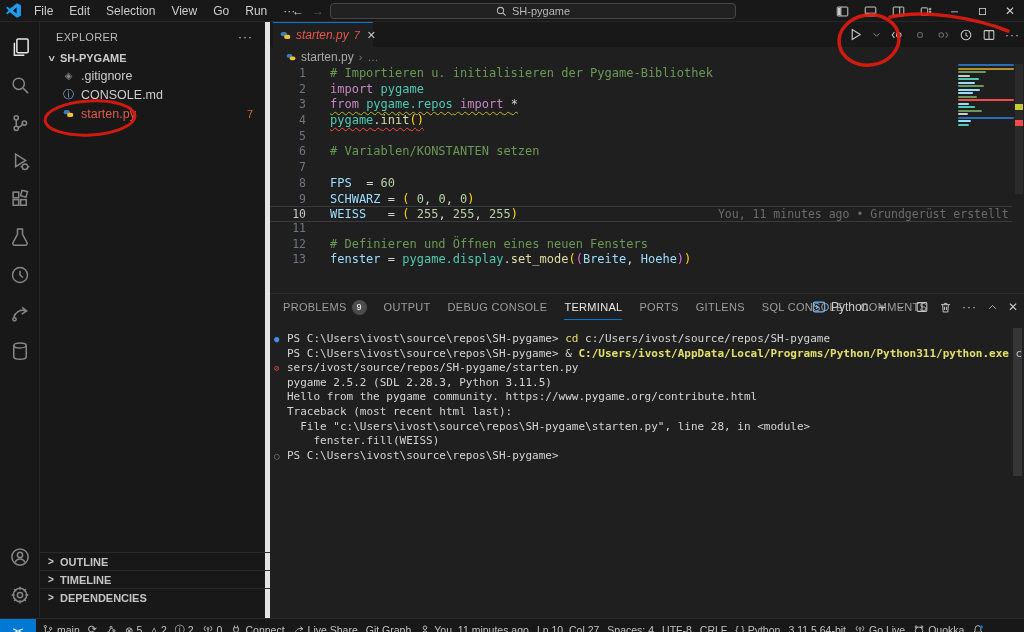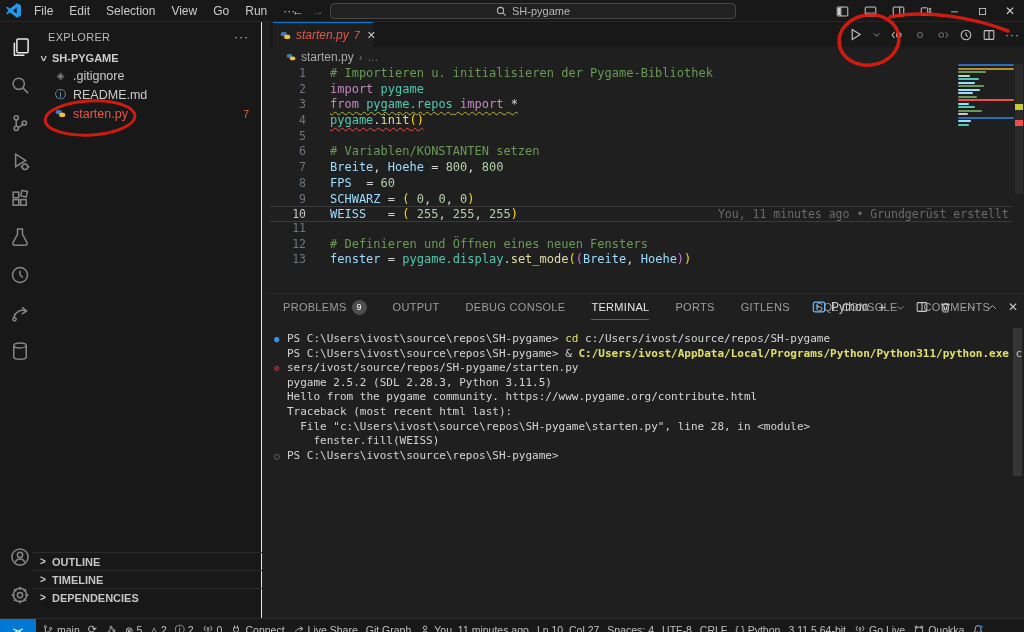--- a/index.html
+++ b/index.html
@@ -22,22 +22,22 @@
   .winctl .wbtn { width:28px; height:22px; display:flex; align-items:center; justify-content:center; color:#cfcfcf; font-size:11px; }
 
   
   .activitybar { position:absolute; left:0; top:22px; width:40px; height:596px; background:#181818;
     border-right:1px solid #262626; display:flex; flex-direction:column; align-items:center; padding-top:6px; }
   .ab-icon { width:40px; height:38px; display:flex; align-items:center; justify-content:center; color:#868686; }
   .ab-icon.active { color:#e7e7e7; }
   .ab-bottom { position:absolute; bottom:4px; left:0; width:40px; display:flex; flex-direction:column; align-items:center; }
 
   
-  .sidebar { position:absolute; left:32px; top:22px; width:230px; height:596px; background:#181818;
-    border-right:1px solid #e5e5e5; }
+  .sidebar { position:absolute; left:40px; top:22px; width:230px; height:596px; background:#181818;
+    border-right:5px solid #e5e5e5; }
   .sb-header { display:flex; align-items:center; justify-content:space-between; padding:8px 12px 6px 16px; }
   .sb-title { font-size:11px; color:#bbbbbb; letter-spacing:.3px; }
   .sb-more { color:#cccccc; font-size:12px; letter-spacing:1px; }
   .tree-root { display:flex; align-items:center; gap:4px; padding:2px 0 2px 6px; font-size:11px; font-weight:bold; color:#cccccc; }
   .chev { display:inline-block; transform:rotate(90deg); font-size:10px; color:#cccccc; width:10px; text-align:center; }
   .file-row { position:relative; display:flex; align-items:center; gap:6px; height:19px; padding-left:22px; font-size:12.5px; color:#cccccc; }
   .file-row .ficon { width:13px; display:flex; justify-content:center; align-items:center; font-size:11px; }
   .file-row.error-file .flabel { color:#e5584a; }
   .file-badge { position:absolute; right:12px; font-size:11px; color:#cf6a43; }
   .sb-sections { position:absolute; bottom:12px; left:0; width:230px; }
@@ -77,21 +77,21 @@
   .blame-inline { color:#6b6b6b; margin-left:200px; font-size:11.5px; }
 
   
   .minimap { position:absolute; left:958px; top:64px; width:56px; height:66px; }
   .mm-bar { height:2px; margin-bottom:1.5px; border-radius:1px; }
   .ruler { position:absolute; left:1015px; top:64px; width:8px; height:130px; background:rgba(121,121,121,.14); }
   .ruler-mark { position:absolute; left:0; width:8px; height:6px; }
 
   
   .panel { position:absolute; left:270px; top:293px; width:754px; height:325px; background:#1f1f1f; border-top:1px solid #2b2b2b; }
-  .panel-tabs { display:flex; align-items:center; height:26px; padding-left:13px; gap:26px; }
+  .panel-tabs { display:flex; align-items:center; height:26px; padding-left:13px; gap:17px; }
   .panel-tab { display:flex; align-items:center; gap:5px; font-size:11px; letter-spacing:.3px; color:#9d9d9d; height:26px; }
   .panel-tab.active { color:#e7e7e7; border-bottom:1px solid #0078d4; }
   .pt-badge { background:#4d4d4d; color:#ffffff; font-size:9px; width:15px; height:15px; border-radius:50%;
     display:flex; align-items:center; justify-content:center; letter-spacing:0; }
   .panel-actions { position:absolute; right:6px; top:0; height:26px; display:flex; align-items:center; gap:10px; color:#c5c5c5; }
   .pa-python { display:flex; align-items:center; gap:5px; font-size:12px; color:#cccccc; }
   .pa-glyph { font-size:12px; }
 
   .terminal { position:absolute; left:0; top:26px; width:754px; height:298px; overflow:hidden;
     font-family:"DejaVu Sans Mono", monospace; font-size:11px; color:#cccccc; padding:12px 0 0 17px; }
@@ -281,21 +281,21 @@
         <div class="file-row">
           <span class="ficon">
             <span style="color:#848484;font-size:10px">◈</span>
           </span>
           <span class="flabel">.gitignore</span>
         </div>
         <div class="file-row">
           <span class="ficon">
             <span style="color:#8ab3d8;font-size:11px">ⓘ</span>
           </span>
-          <span class="flabel">README.md</span>
+          <span class="flabel">CONSOLE.md</span>
         </div>
         <div class="file-row error-file">
           <span class="ficon">
             <svg width="11" height="11" viewBox="0 0 16 16">
               <rect x="1" y="3" width="9" height="6" rx="3" fill="#3e7cb8"></rect>
               <rect x="6" y="7" width="9" height="6" rx="3" fill="#f4c430"></rect>
             </svg>
           </span>
           <span class="flabel">starten.py</span>
           <span class="file-badge">7</span>
@@ -388,21 +388,21 @@
   </div>
 
   <div class="codearea">
     <div id="code-lines">
         <div class="code-line"><span class="gut">1</span><span class="ct"><span class="tk-c"># Importieren u. initialisieren der Pygame-Bibliothek</span></span></div>
         <div class="code-line"><span class="gut">2</span><span class="ct"><span class="tk-k">import</span><span class="tk-p"> </span><span class="tk-m">pygame</span></span></div>
         <div class="code-line"><span class="gut">3</span><span class="ct"><span class="sq-y"><span class="tk-k">from</span><span class="tk-p"> </span><span class="tk-m">pygame.repos</span><span class="tk-p"> </span><span class="tk-k">import</span><span class="tk-p"> </span><span class="tk-p">*</span></span></span></div>
         <div class="code-line"><span class="gut">4</span><span class="ct"><span class="sq-r"><span class="tk-m">pygame</span><span class="tk-p">.</span><span class="tk-f">init</span><span class="tk-py">()</span></span></span></div>
         <div class="code-line"><span class="gut">5</span><span class="ct"></span></div>
         <div class="code-line"><span class="gut">6</span><span class="ct"><span class="tk-c"># Variablen/KONSTANTEN setzen</span></span></div>
-        <div class="code-line"><span class="gut">7</span><span class="ct"><span class="tk-v">Breite</span><span class="tk-p">, </span><span class="tk-v">Hoehe</span><span class="tk-p"> = </span><span class="tk-n">800</span><span class="tk-p">, </span><span class="tk-n">800</span></span></div>
+        <div class="code-line"><span class="gut">7</span></div>
         <div class="code-line"><span class="gut">8</span><span class="ct"><span class="tk-v">FPS</span><span class="tk-p">  = </span><span class="tk-n">60</span></span></div>
         <div class="code-line"><span class="gut">9</span><span class="ct"><span class="tk-v">SCHWARZ</span><span class="tk-p"> = </span><span class="tk-py">(</span><span class="tk-p"> </span><span class="tk-n">0</span><span class="tk-p">, </span><span class="tk-n">0</span><span class="tk-p">, </span><span class="tk-n">0</span><span class="tk-py">)</span></span></div>
         <div class="code-line current"><span class="gut">10</span><span class="ct"><span class="tk-v">WEISS</span><span class="tk-p">   = </span><span class="tk-py">(</span><span class="tk-p"> </span><span class="tk-n">255</span><span class="tk-p">, </span><span class="tk-n">255</span><span class="tk-p">, </span><span class="tk-n">255</span><span class="tk-py">)</span></span><span class="blame-inline">You, 11 minutes ago • Grundgerüst erstellt</span></div>
         <div class="code-line"><span class="gut">11</span><span class="ct"></span></div>
         <div class="code-line"><span class="gut">12</span><span class="ct"><span class="tk-c"># Definieren und Öffnen eines neuen Fensters</span></span></div>
         <div class="code-line"><span class="gut">13</span><span class="ct"><span class="tk-v">fenster</span><span class="tk-p"> = </span><span class="tk-m">pygame.display</span><span class="tk-p">.</span><span class="tk-f">set_mode</span><span class="tk-py">(</span><span class="tk-pp">(</span><span class="tk-v">Breite</span><span class="tk-p">, </span><span class="tk-v">Hoehe</span><span class="tk-pp">)</span><span class="tk-py">)</span></span></div>
       </div>
   </div>
 
   <div class="minimap" id="minimap">

